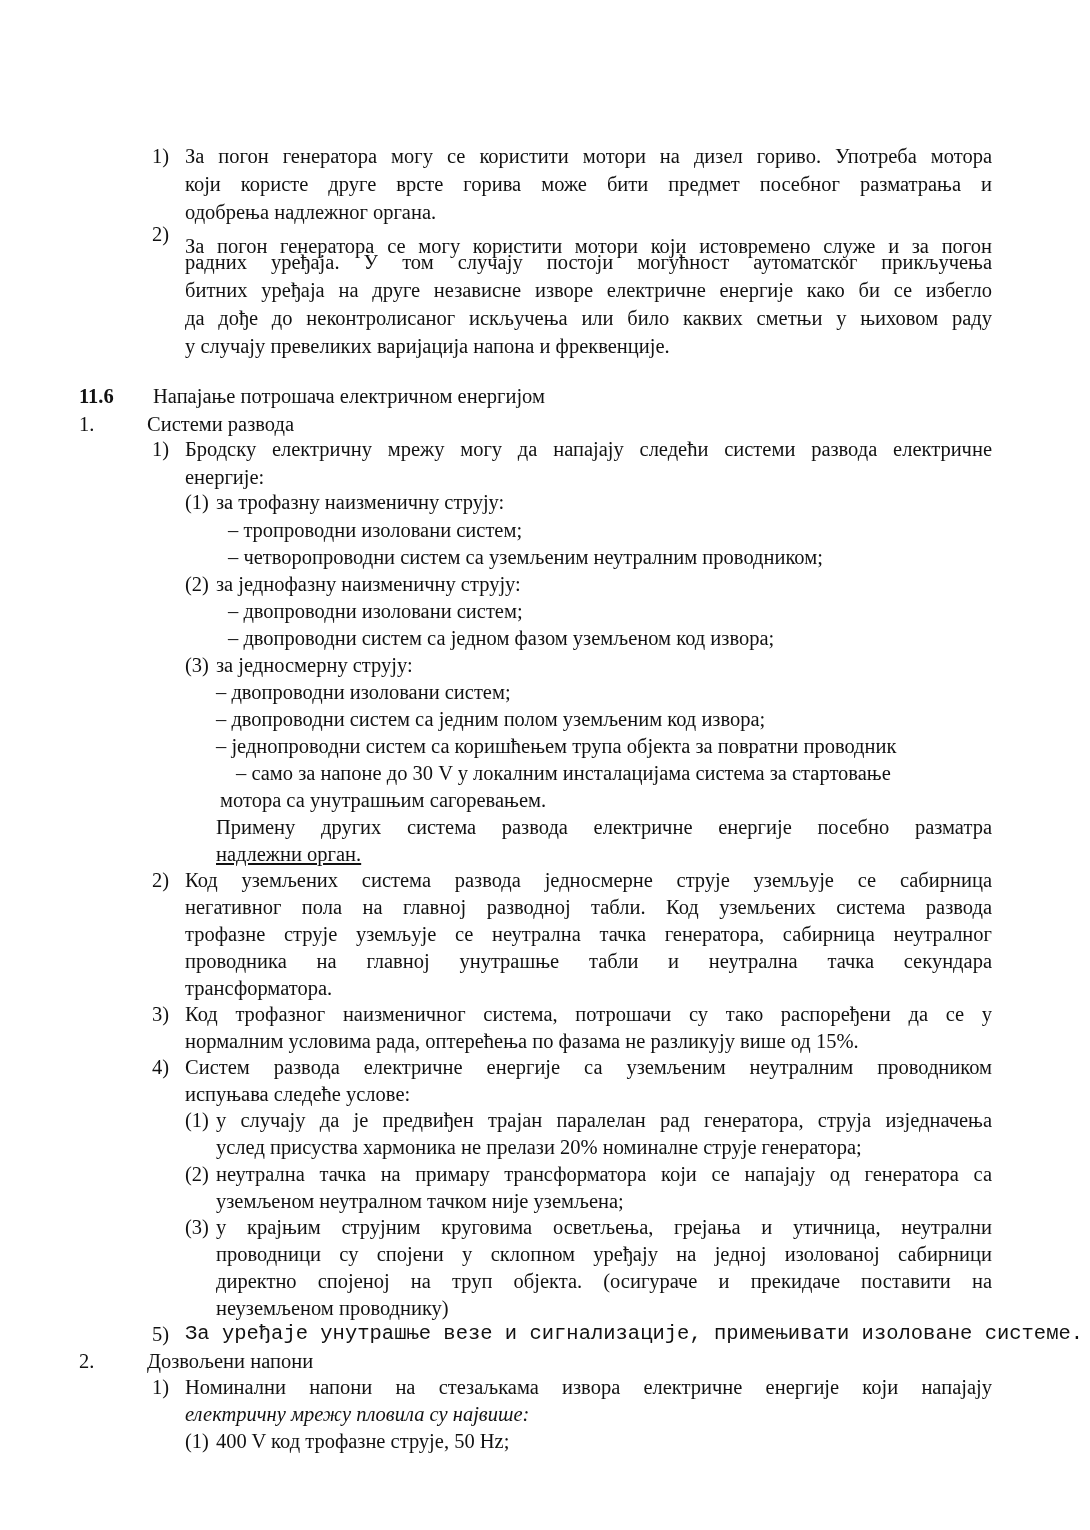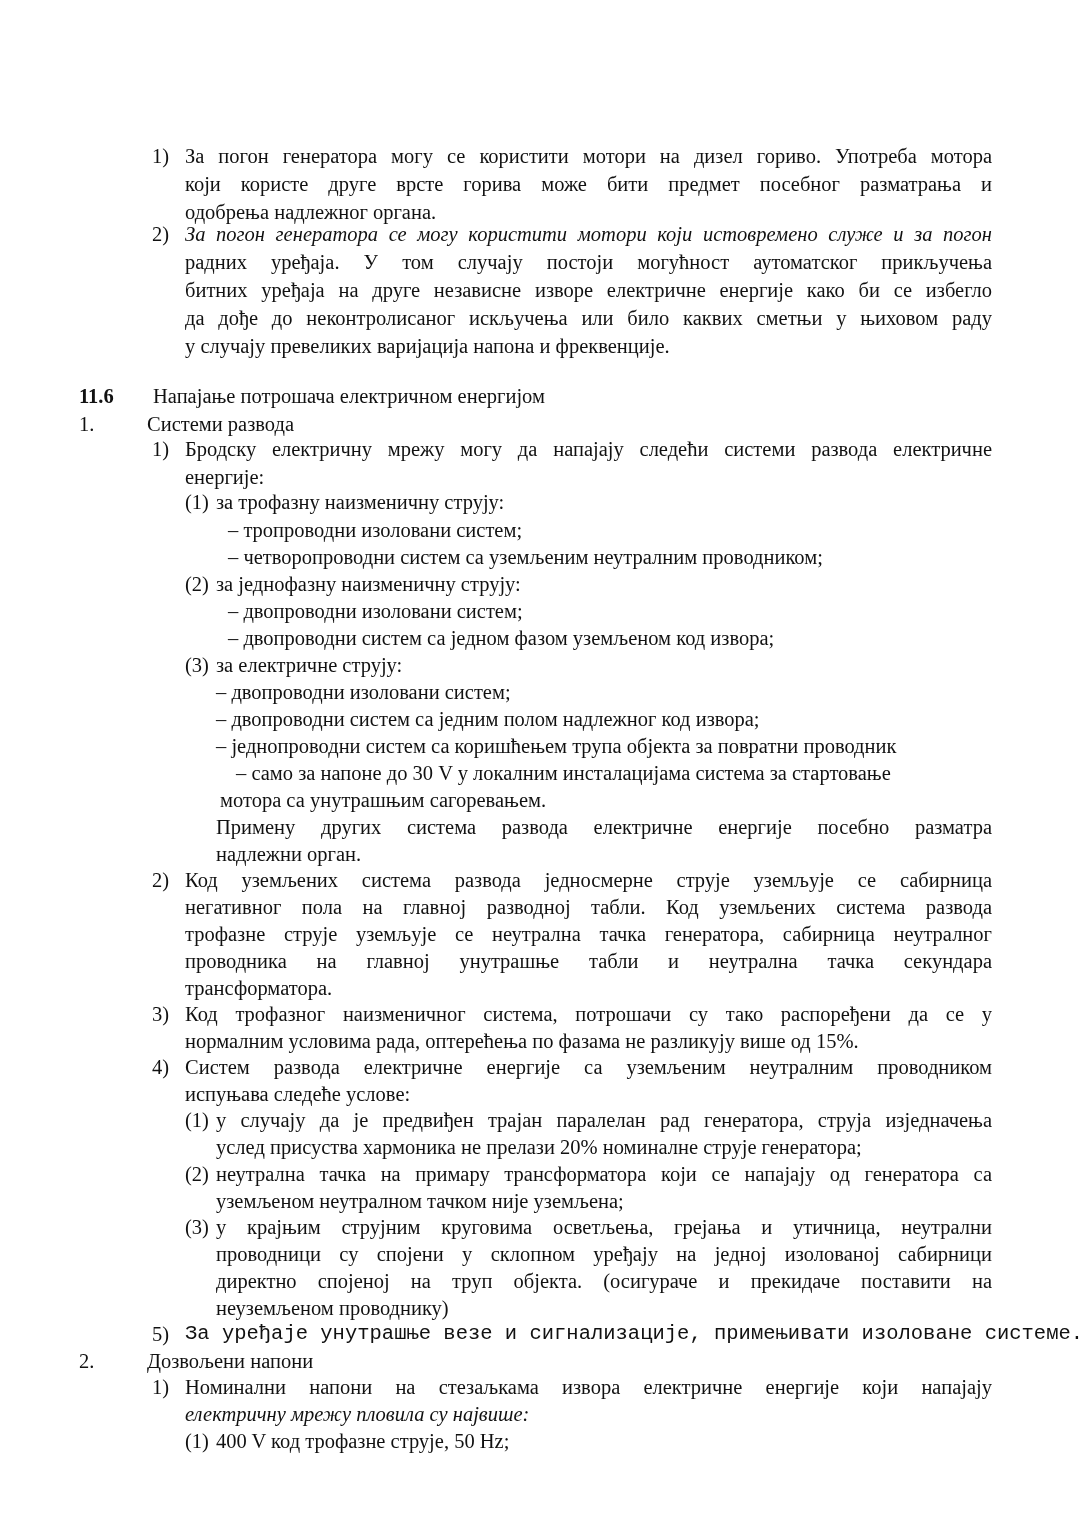--- a/index.html
+++ b/index.html
@@ -29,21 +29,21 @@
 
   <div>
     <span class="marker" style="left:152px; top:142px;">1)</span>
     <div class="ln just" style="left:185px; top:142px; width:807px;">За погон генератора могу се користити мотори на дизел гориво. Употреба мотора</div>
     <div class="ln just" style="left:185px; top:170px; width:807px;">који користе друге врсте горива може бити предмет посебног разматрања и</div>
     <div class="ln" style="left:185px; top:198px;">одобрења надлежног органа.</div>
   </div>
 
   <div>
     <span class="marker" style="left:152px; top:220px;">2)</span>
-    <div class="ln just" style="left:185px; top:220px; width:807px;font-style:italic;">За погон генератора се могу користити мотори који истовремено служе и за погон</div>
+    <div class="ln just" style="left:185px; top:232px; width:807px;">За погон генератора се могу користити мотори који истовремено служе и за погон</div>
     <div class="ln just" style="left:185px; top:248px; width:807px;">радних уређаја. У том случају постоји могућност аутоматског прикључења</div>
     <div class="ln just" style="left:185px; top:276px; width:807px;">битних уређаја на друге независне изворе електричне енергије како би се избегло</div>
     <div class="ln just" style="left:185px; top:304px; width:807px;">да дође до неконтролисаног искључења или било каквих сметњи у њиховом раду</div>
     <div class="ln" style="left:185px; top:332px;">у случају превеликих варијација напона и фреквенције.</div>
   </div>
 
   <div>
     <span class="marker" style="left:79px; top:382px;font-weight:bold;">11.6</span>
     <div class="ln" style="left:153px; top:382px;">Напајање потрошача електричном енергијом</div>
   </div>
@@ -62,29 +62,29 @@
     <div class="ln" style="left:216px; top:488px;">за трофазну наизменичну струју:</div>
     <div class="ln" style="left:228px; top:516px;">–  тропроводни изоловани систем;</div>
     <div class="ln" style="left:228px; top:543px;">– четворопроводни систем са уземљеним неутралним проводником;</div>
 
     <span class="marker" style="left:185px; top:570px;">(2)</span>
     <div class="ln" style="left:216px; top:570px;">за једнофазну наизменичну струју:</div>
     <div class="ln" style="left:228px; top:597px;">– двопроводни изоловани систем;</div>
     <div class="ln" style="left:228px; top:624px;">– двопроводни систем са једном фазом уземљеном код извора;</div>
 
     <span class="marker" style="left:185px; top:651px;">(3)</span>
-    <div class="ln" style="left:216px; top:651px;">за електричне струју:</div>
+    <div class="ln" style="left:216px; top:651px;">за једносмерну струју:</div>
     <div class="ln" style="left:216px; top:678px;">–  двопроводни изоловани систем;</div>
-    <div class="ln" style="left:216px; top:705px;">–  двопроводни систем са једним полом надлежног код извора;</div>
+    <div class="ln" style="left:216px; top:705px;">–  двопроводни систем са једним полом уземљеним код извора;</div>
     <div class="ln" style="left:216px; top:732px;">–  једнопроводни систем са коришћењем трупа објекта за повратни проводник</div>
     <div class="ln" style="left:236px; top:759px;">– само за напоне до 30 V у локалним инсталацијама  система за стартовање</div>
     <div class="ln" style="left:220px; top:786px;">мотора са унутрашњим сагоревањем.</div>
 
     <div class="ln just" style="left:216px; top:813px; width:776px;">Примену других система развода електричне енергије посебно разматра</div>
-    <div class="ln" style="left:216px; top:840px;">надлежни орган.</div>
+    <div class="ln" style="left:216px; top:840px;text-decoration:underline;">надлежни орган.</div>
   </div>
 
   <div>
     <span class="marker" style="left:152px; top:866px;">2)</span>
     <div class="ln just" style="left:185px; top:866px; width:807px;">Код уземљених система развода једносмерне струје уземљује се сабирница</div>
     <div class="ln just" style="left:185px; top:893px; width:807px;">негативног пола на главној разводној табли. Код уземљених система развода</div>
     <div class="ln just" style="left:185px; top:920px; width:807px;">трофазне струје уземљује се неутрална тачка генератора, сабирница неутралног</div>
     <div class="ln just" style="left:185px; top:947px; width:807px;">проводника на главној унутрашње табли и неутрална тачка секундара</div>
     <div class="ln" style="left:185px; top:974px;">трансформатора.</div>
   </div>

